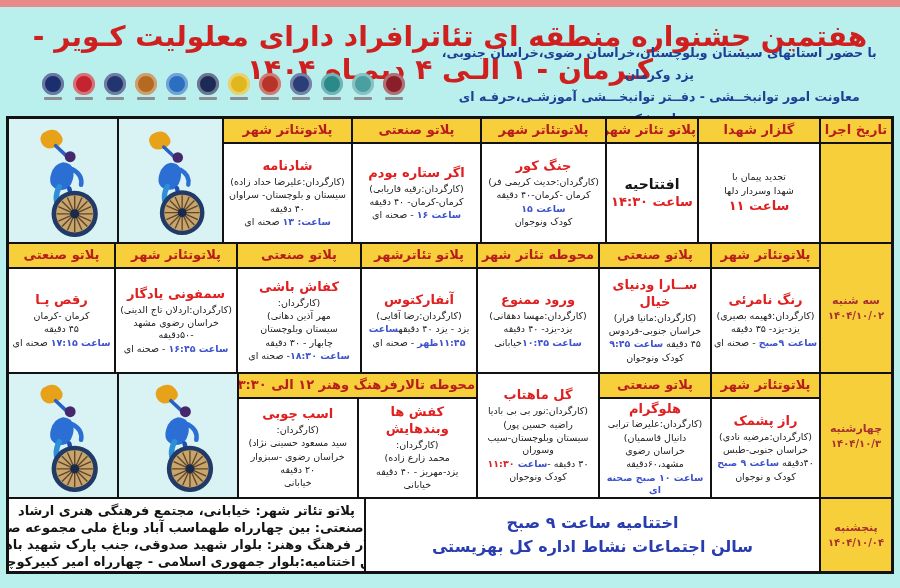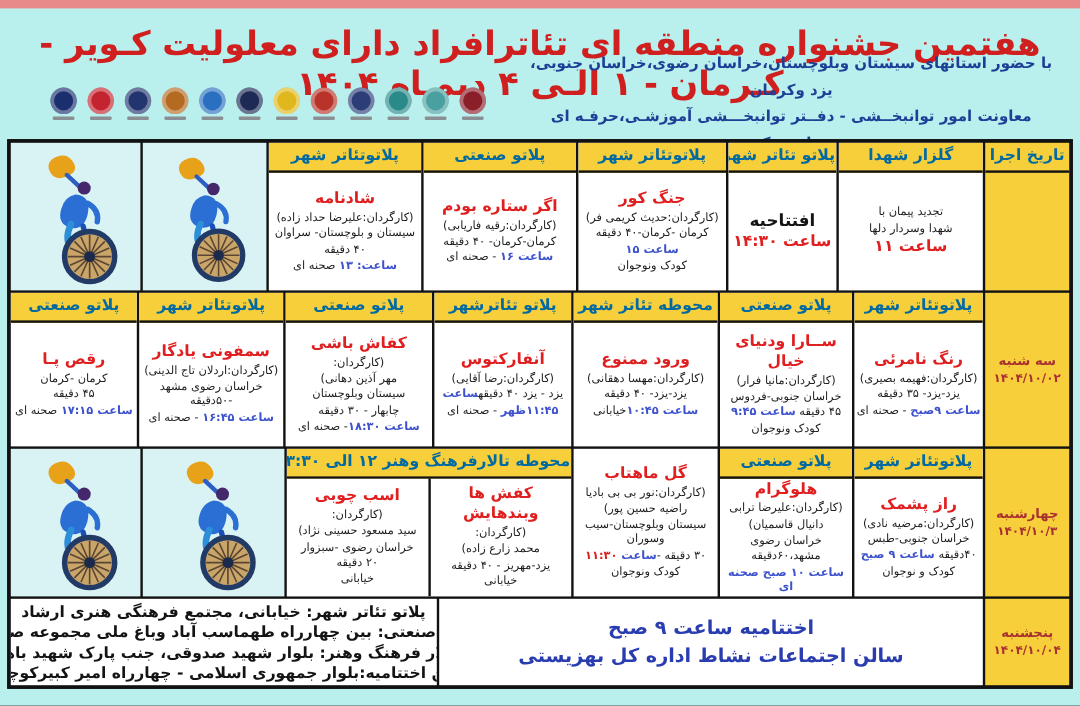--- a/index.html
+++ b/index.html
@@ -36,25 +36,25 @@
     border: 1px solid var(--table_border,#111);
     padding:2px;
     display:flex; flex-direction:column; gap:2px;
   }
   .srow { display:flex; gap:2px; min-height:0; flex-basis:0; }
   .cell { background:var(--cell_white,#fff); display:flex; flex-direction:column; min-width:0; overflow:hidden; flex-shrink:0; }
   .cell.grow { flex:1 1 auto; }
   .cell-header {
     background: var(--header_yellow,#f6cf3b);
     border-bottom: 2px solid var(--table_border,#111);
-    font-weight:bold; font-size:13px; color:#0369a1;
+    font-weight:bold; font-size:13px; color:#b91c1c;
     text-align:center; padding:4px 1px; line-height:1.15; flex-shrink:0;
     white-space:nowrap; overflow:hidden;
   }
-  .cell-body { flex:1; display:flex; flex-direction:column; justify-content:center; padding:2px 1px; gap:1px; }
+  .cell-body { flex:1; display:flex; flex-direction:column; justify-content:center; align-items:center; padding:2px 1px; gap:1px; }
   .line { text-align:center; font-size:9.5px; line-height:1.3; }
   .seg-k { color:#1c1c1c; }
   .seg-b { color:var(--time_blue,#3d52cc); font-weight:bold; }
   .seg-r { color:var(--show_red,#e02020); font-weight:bold; }
   .seg-t { color:var(--show_red,#e02020); font-weight:bold; font-size:13px; }
   .seg-big { color:#151515; font-weight:bold; font-size:14px; }
   .seg-rb { color:var(--show_red,#e02020); font-weight:bold; font-size:13px; }
 
   .date-cell { width:70px; background:var(--header_yellow,#f6cf3b); }
   .date-cell .cell-header { border-bottom:2px solid var(--table_border,#111); background:transparent; }

